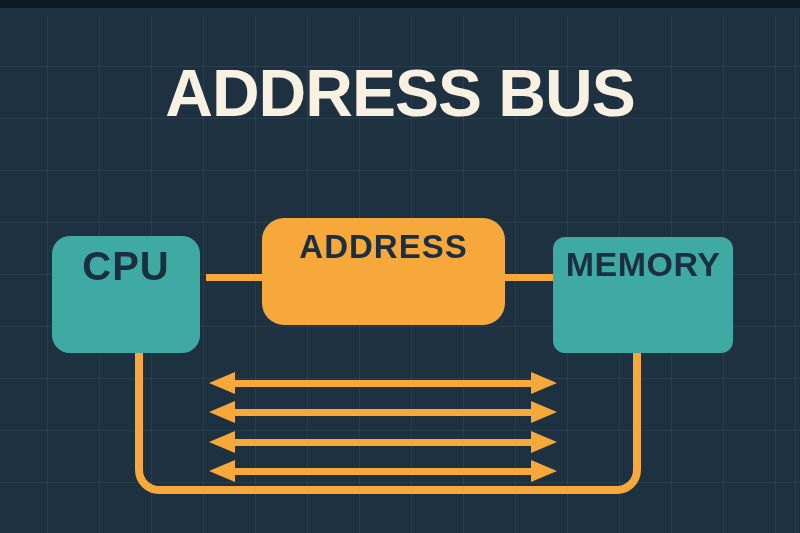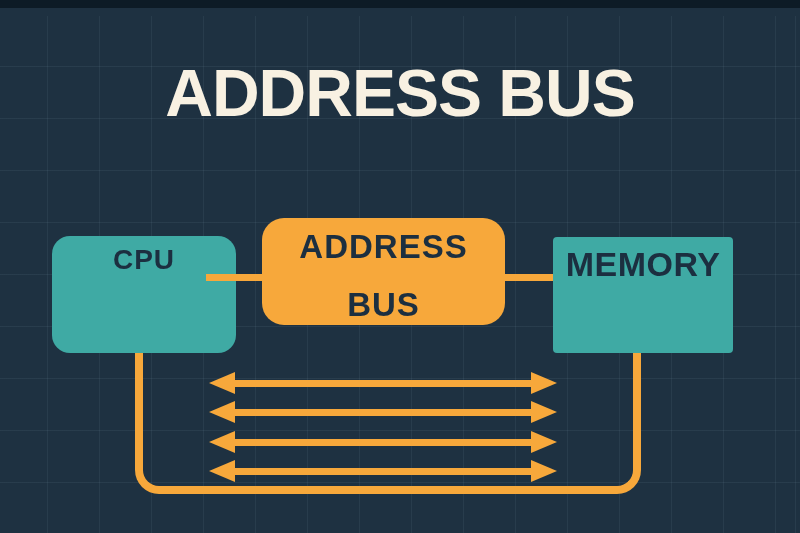--- a/index.html
+++ b/index.html
@@ -44,35 +44,35 @@
     flex-direction: column;
     align-items: center;
     justify-content: space-between;
     text-align: center;
     color: var(--ink, #1C2F40);
     font-weight: 800;
   }
   .node .node-label { display: block; }
 
   .node.cpu {
-    left: 52px; top: 220px; width: 184px; height: 117px;
+    left: 52px; top: 220px; width: 148px; height: 117px;
     background: var(--teal, #3FAAA4);
     border-radius: 18px;
-    font-size: 28px; letter-spacing: 1px;
+    font-size: 40px; letter-spacing: 1px;
   }
   .node.bus {
     left: 262px; top: 202px; width: 243px; height: 107px;
     background: var(--orange, #F7A83B);
     border-radius: 22px;
     font-size: 33px; line-height: 41px; letter-spacing: 1px;
   }
   .node.memory {
     left: 553px; top: 221px; width: 180px; height: 116px;
     background: var(--teal, #3FAAA4);
-    border-radius: 4px;
+    border-radius: 12px;
     font-size: 34px; letter-spacing: 0.5px;
   }
 
   .connector-stub {
     position: absolute;
     top: 258px; height: 7px;
     background: var(--orange, #F7A83B);
   }
   .stub-left  { left: 206px; width: 58px; }
   .stub-right { left: 503px; width: 52px; }
@@ -115,21 +115,20 @@
   <h1 class="title">ADDRESS BUS</h1>
 
   <div class="node cpu">
     <span class="node-label">CPU</span>
   </div>
 
   <div class="connector-stub stub-left"></div>
 
   <div class="node bus">
     <span class="node-label">ADDRESS</span>
-    <span class="node-label">BUS</span>
   </div>
 
   <div class="connector-stub stub-right"></div>
 
   <div class="node memory">
     <span class="node-label">MEMORY</span>
   </div>
 
   <div class="bus-lines" id="bus-lines">
       <div class="bus-arrow">

